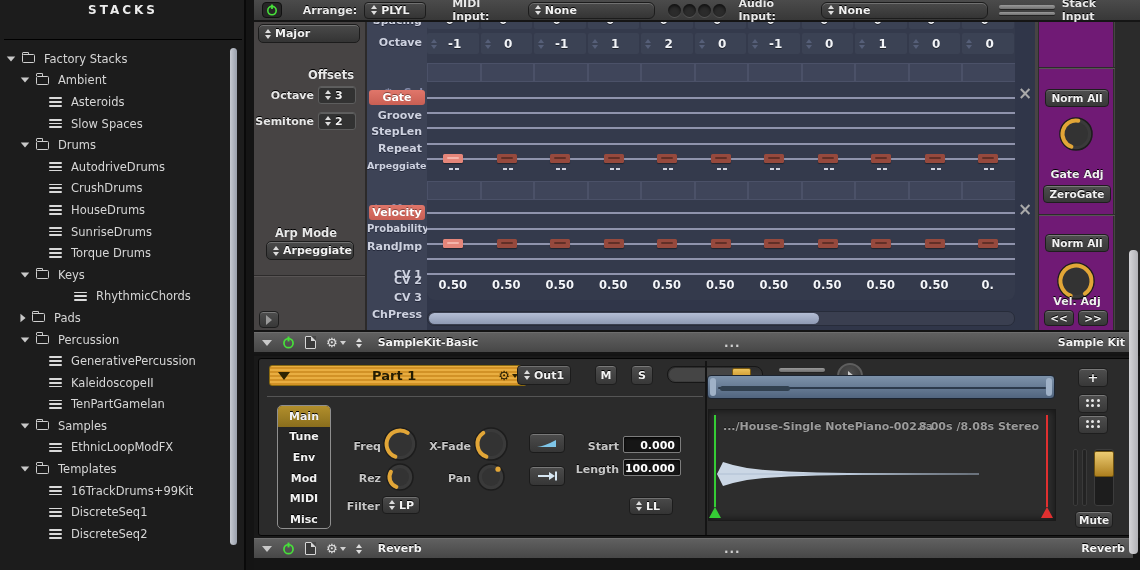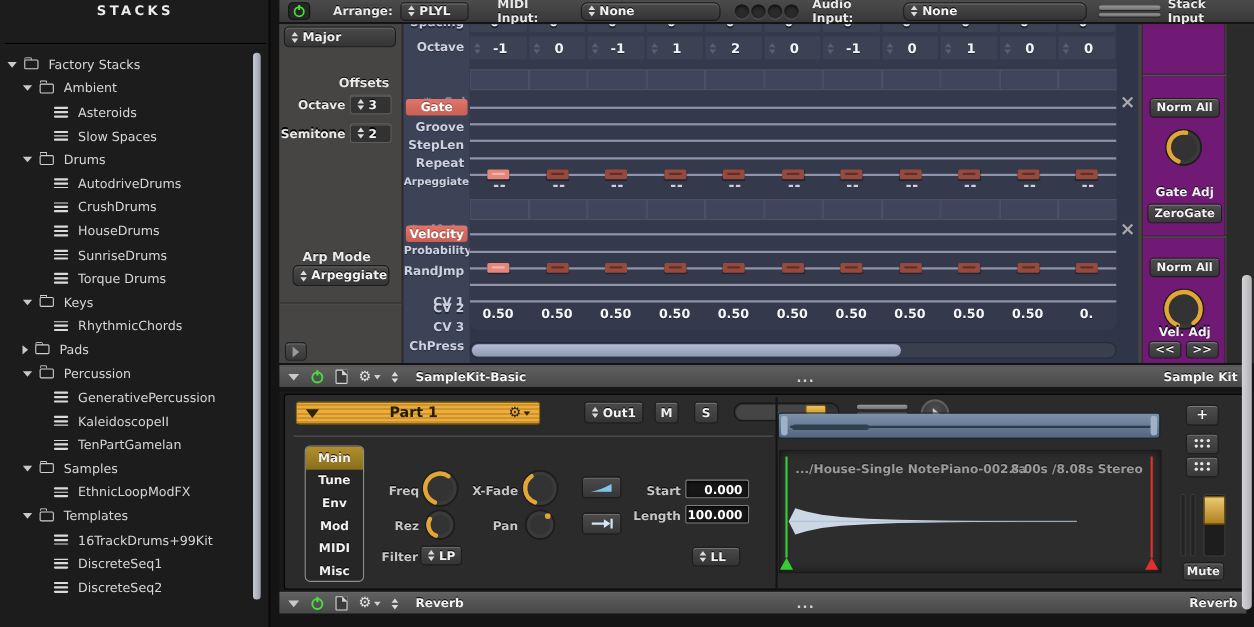--- a/index.html
+++ b/index.html
@@ -134,21 +134,21 @@
     border-style:solid; border-width:0 5px 5px 0; border-color:transparent #474747 #d6d6d6 transparent; }
   .gear-glyph { color:#e0e0e0; font-size:13px; line-height:13px; display:flex;
     align-items:center; gap:2px; }
   .gear-glyph .t { width:0;height:0;border-left:3.5px solid transparent;
     border-right:3.5px solid transparent;border-top:4.5px solid #d0d0d0; }
 
   
   #sampler-outer { left:254px; top:356px; width:886px; height:182px; background:#191919; }
   #sampler { left:4px; top:2px; width:874px; height:178px; background:#2b2b2b;
     border:1px solid #060606; border-radius:3px; }
-  #part-header { left:10px; top:6px; width:222px; height:21px;
+  #part-header { left:10px; top:6px; width:258px; height:21px;
     background:repeating-linear-gradient(0deg,#d29226 0 2px,#e9ae41 2px 4px);
     border:1px solid #8a6a10; border-radius:3px; display:flex; align-items:center;
     padding:0 8px; }
   #part-header .tri { width:0;height:0;border-left:6px solid transparent;
     border-right:6px solid transparent;border-top:8px solid #2e2303; }
   #part-header .ptitle { flex:1; text-align:center; color:#241c02; font-size:13px;
     font-weight:bold; }
   #part-header .pgear { color:#2e2303; font-size:13px; display:flex; align-items:center; gap:2px; }
   #part-header .pgear .t { width:0;height:0;border-left:3.5px solid transparent;
     border-right:3.5px solid transparent;border-top:4.5px solid #2e2303; }
@@ -292,21 +292,21 @@
             <i></i>
           </span>
           <span>Torque Drums</span>
         </div>
         <div class="trow" style="height: 21.6px;">
           <span class="sp" style="width:20px"></span>
           <span class="tree-arrow tri-d" style="transform:scale(.85)"></span>
           <span class="folder-icon"></span>
           <span>Keys</span>
         </div>
-        <div class="trow" style="height: 21.6px;">
+        <div class="trow" style="height: 21.6px; padding-left: 25px;">
           <span class="sp" style="width:34px"></span>
           <span class="sp" style="width:15px"></span>
           <span class="stack-icon">
             <i></i>
             <i></i>
             <i></i>
           </span>
           <span>RhythmicChords</span>
         </div>
         <div class="trow" style="height: 21.6px;">
@@ -791,21 +791,21 @@
   </div>
 
   <div id="sampler-outer" class="abs">
     <div id="sampler" class="abs">
 
       <div id="part-header" class="abs">
         <span class="tri"></span>
         <span class="ptitle">Part 1</span>
         <span class="pgear">⚙<span class="t"></span></span>
       </div>
-      <span class="pill abs" style="left:272px;top:6px;width:54px;height:20px;justify-content:center;">
+      <span class="pill abs" style="left:258px;top:6px;width:54px;height:20px;justify-content:center;">
         <span class="ud">
             <i class="u"></i>
             <i class="d"></i>
           </span>
         <span>Out1</span>
       </span>
       <span class="btn abs" style="left:336px;top:6px;width:22px;height:20px;font-size:11px;">M</span>
       <span class="btn abs" style="left:372px;top:6px;width:22px;height:20px;font-size:11px;">S</span>
       <div class="abs" style="left:408px;top:7px;width:96px;height:17px;background:linear-gradient(#2c2c2c,#3c3c3c);border:1px solid #161616;border-radius:8px;">
         <div class="abs" style="left:1px;top:1px;width:70px;height:13px;background:#454545;border-radius:7px 0 0 7px;"></div>

